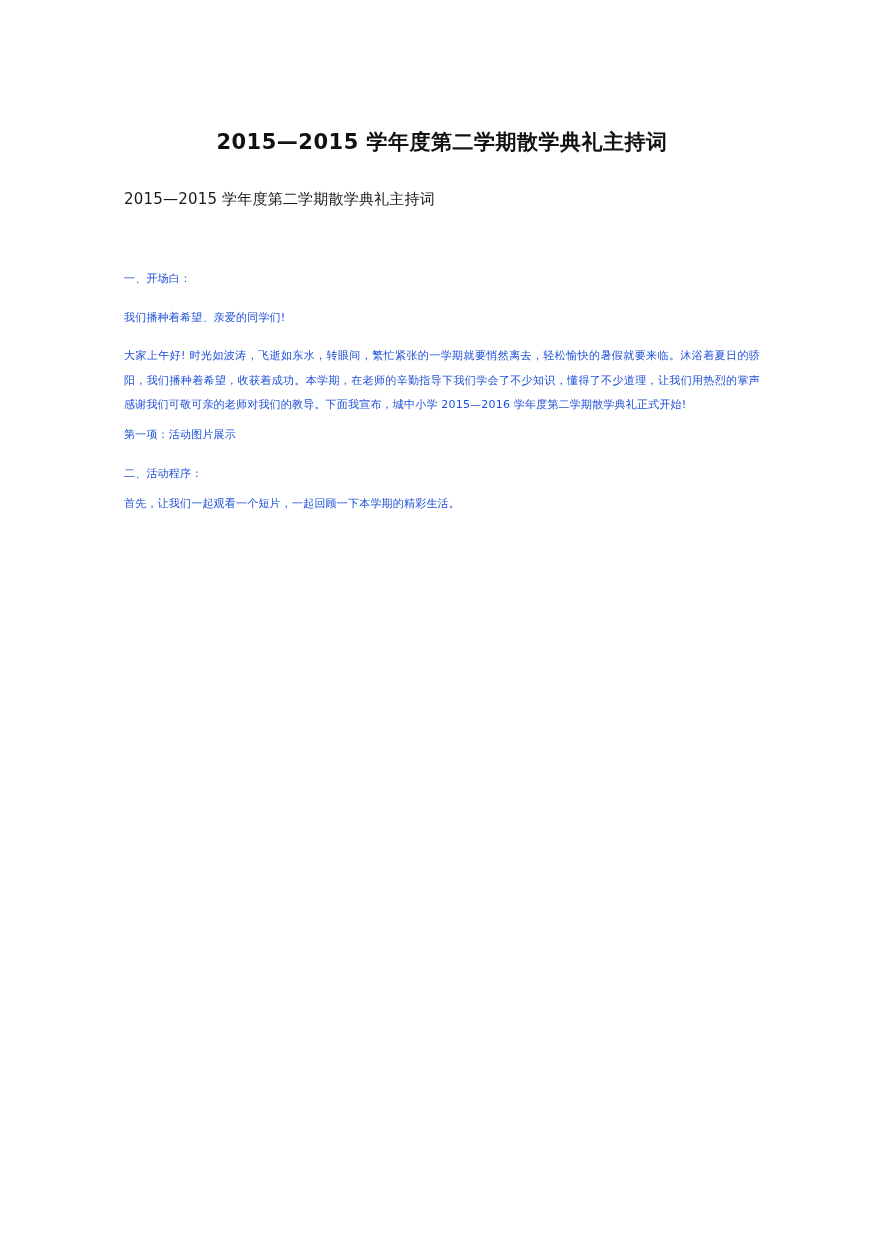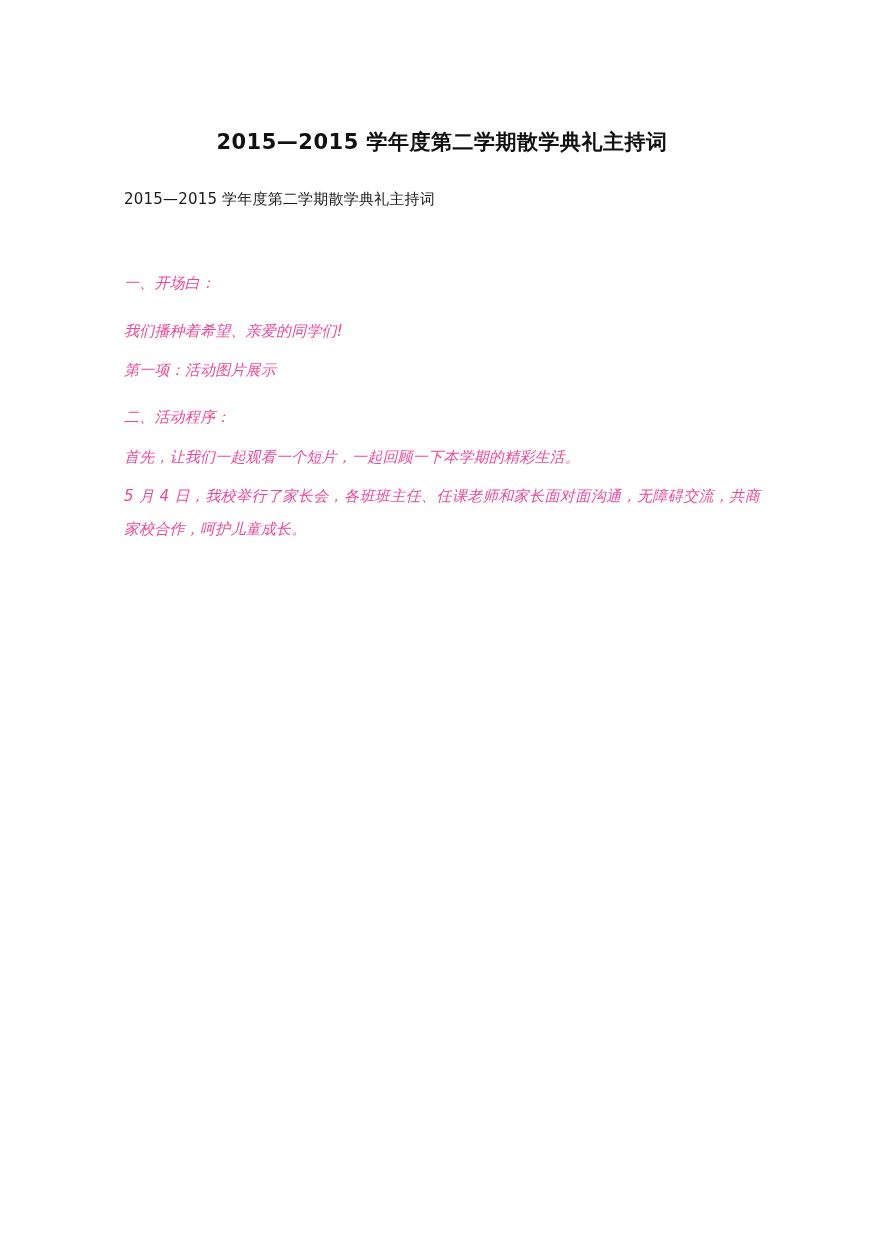--- a/index.html
+++ b/index.html
@@ -35,52 +35,51 @@
     color: #111111;
   }
   .subtitle {
     font-size: 15px;
     line-height: 1.6;
     margin-top: 30px;
     color: #1a1a1a;
     letter-spacing: 0.2px;
   }
   .para {
-    font-size: 15px;
+    font-size: 11px;
     line-height: 2.22;
     margin: 0;
-    color: #ec4899;
+    color: #1d4ed8;
     letter-spacing: 0.2px;
     text-align: justify;
-    font-style: italic;
   }
   .gap-lg { margin-top: 56px; }
   .gap-md { margin-top: 14px; }
   .gap-sm { margin-top: 6px; }
 </style>
 </head>
 <body>
 
 <div class="page">
   <div class="content">
 
     <h1 class="doc-title">2015—2015 学年度第二学期散学典礼主持词</h1>
 
     <div class="subtitle">2015—2015 学年度第二学期散学典礼主持词</div>
 
     <div class="para gap-lg">一、开场白：</div>
 
     <div class="para gap-md">我们播种着希望、亲爱的同学们!</div>
 
+    <div class="para gap-md">大家上午好! 时光如波涛，飞逝如东水，转眼间，繁忙紧张的一学期就要悄然离去，轻松愉快的暑假就要来临。沐浴着夏日的骄阳，我们播种着希望，收获着成功。本学期，在老师的辛勤指导下我们学会了不少知识，懂得了不少道理，让我们用热烈的掌声感谢我们可敬可亲的老师对我们的教导。下面我宣布，城中小学 2015—2016 学年度第二学期散学典礼正式开始!</div>
 
     <div class="para gap-sm">第一项：活动图片展示</div>
 
     <div class="para gap-md">二、活动程序：</div>
 
     <div class="para gap-sm">首先，让我们一起观看一个短片，一起回顾一下本学期的精彩生活。</div>
 
 
 
-    <div class="para gap-sm">5 月 4 日，我校举行了家长会，各班班主任、任课老师和家长面对面沟通，无障碍交流，共商家校合作，呵护儿童成长。</div>
 
 
   </div>
 </div>
 
 </body></html>

